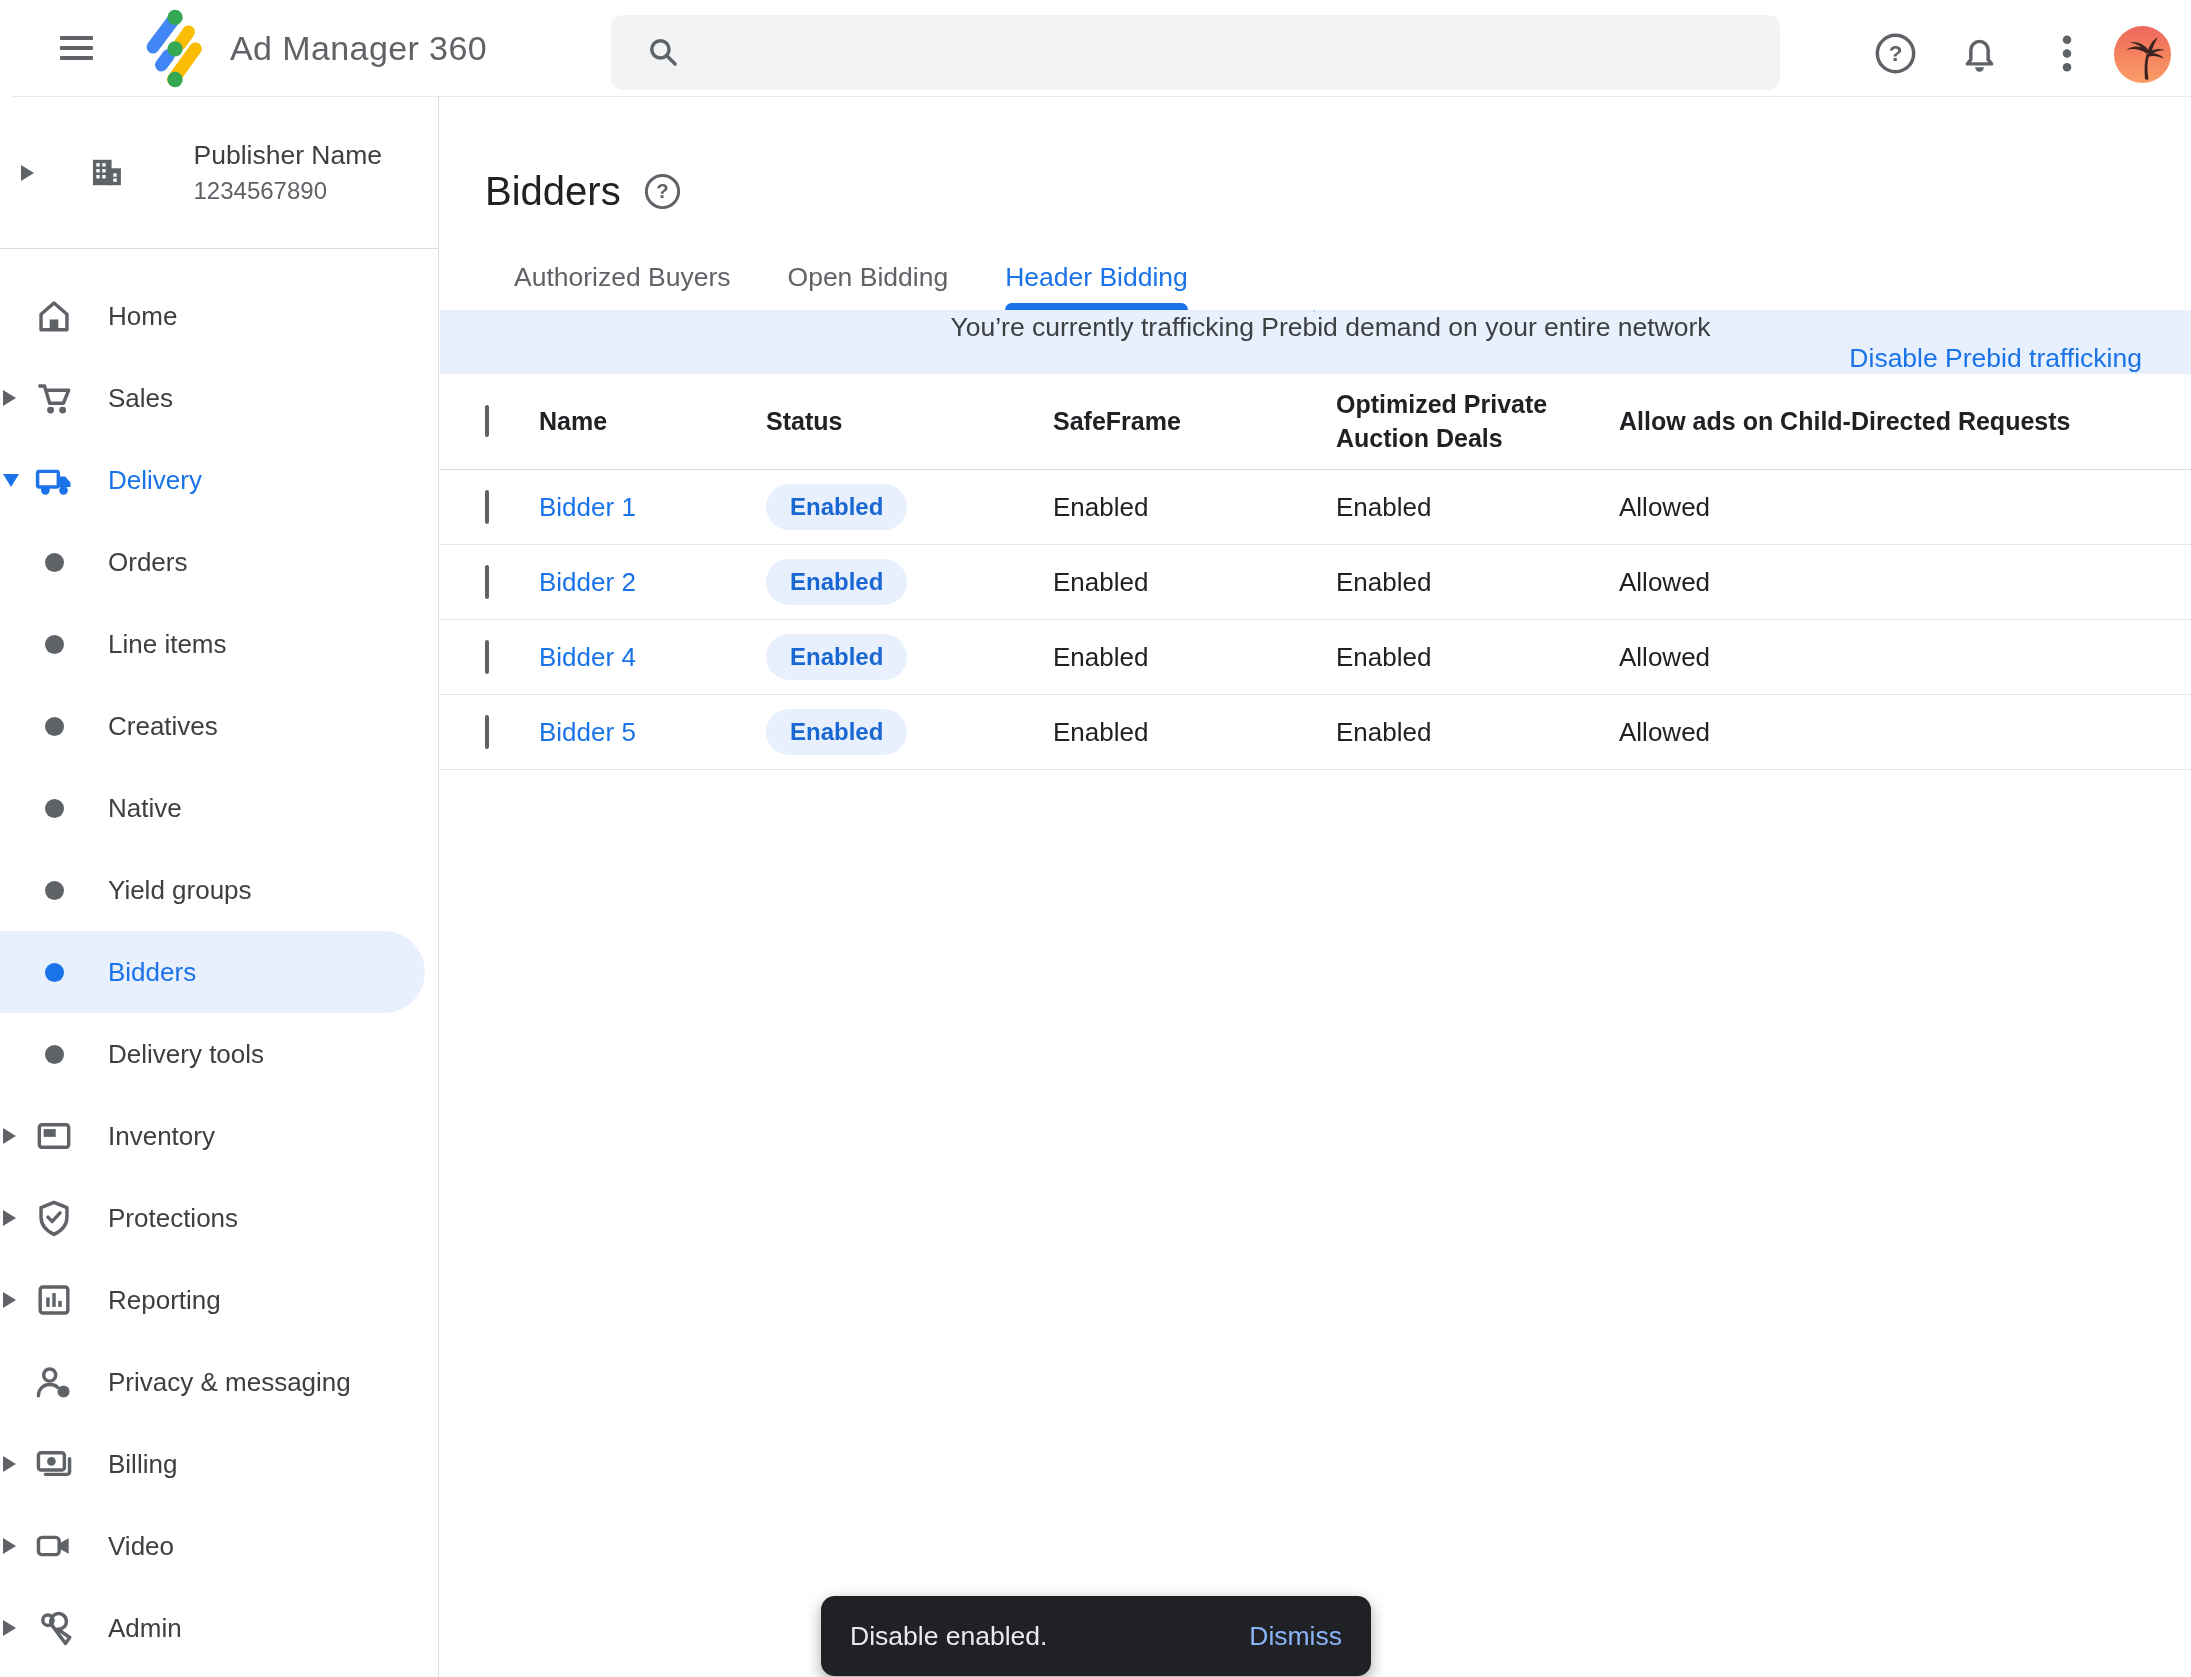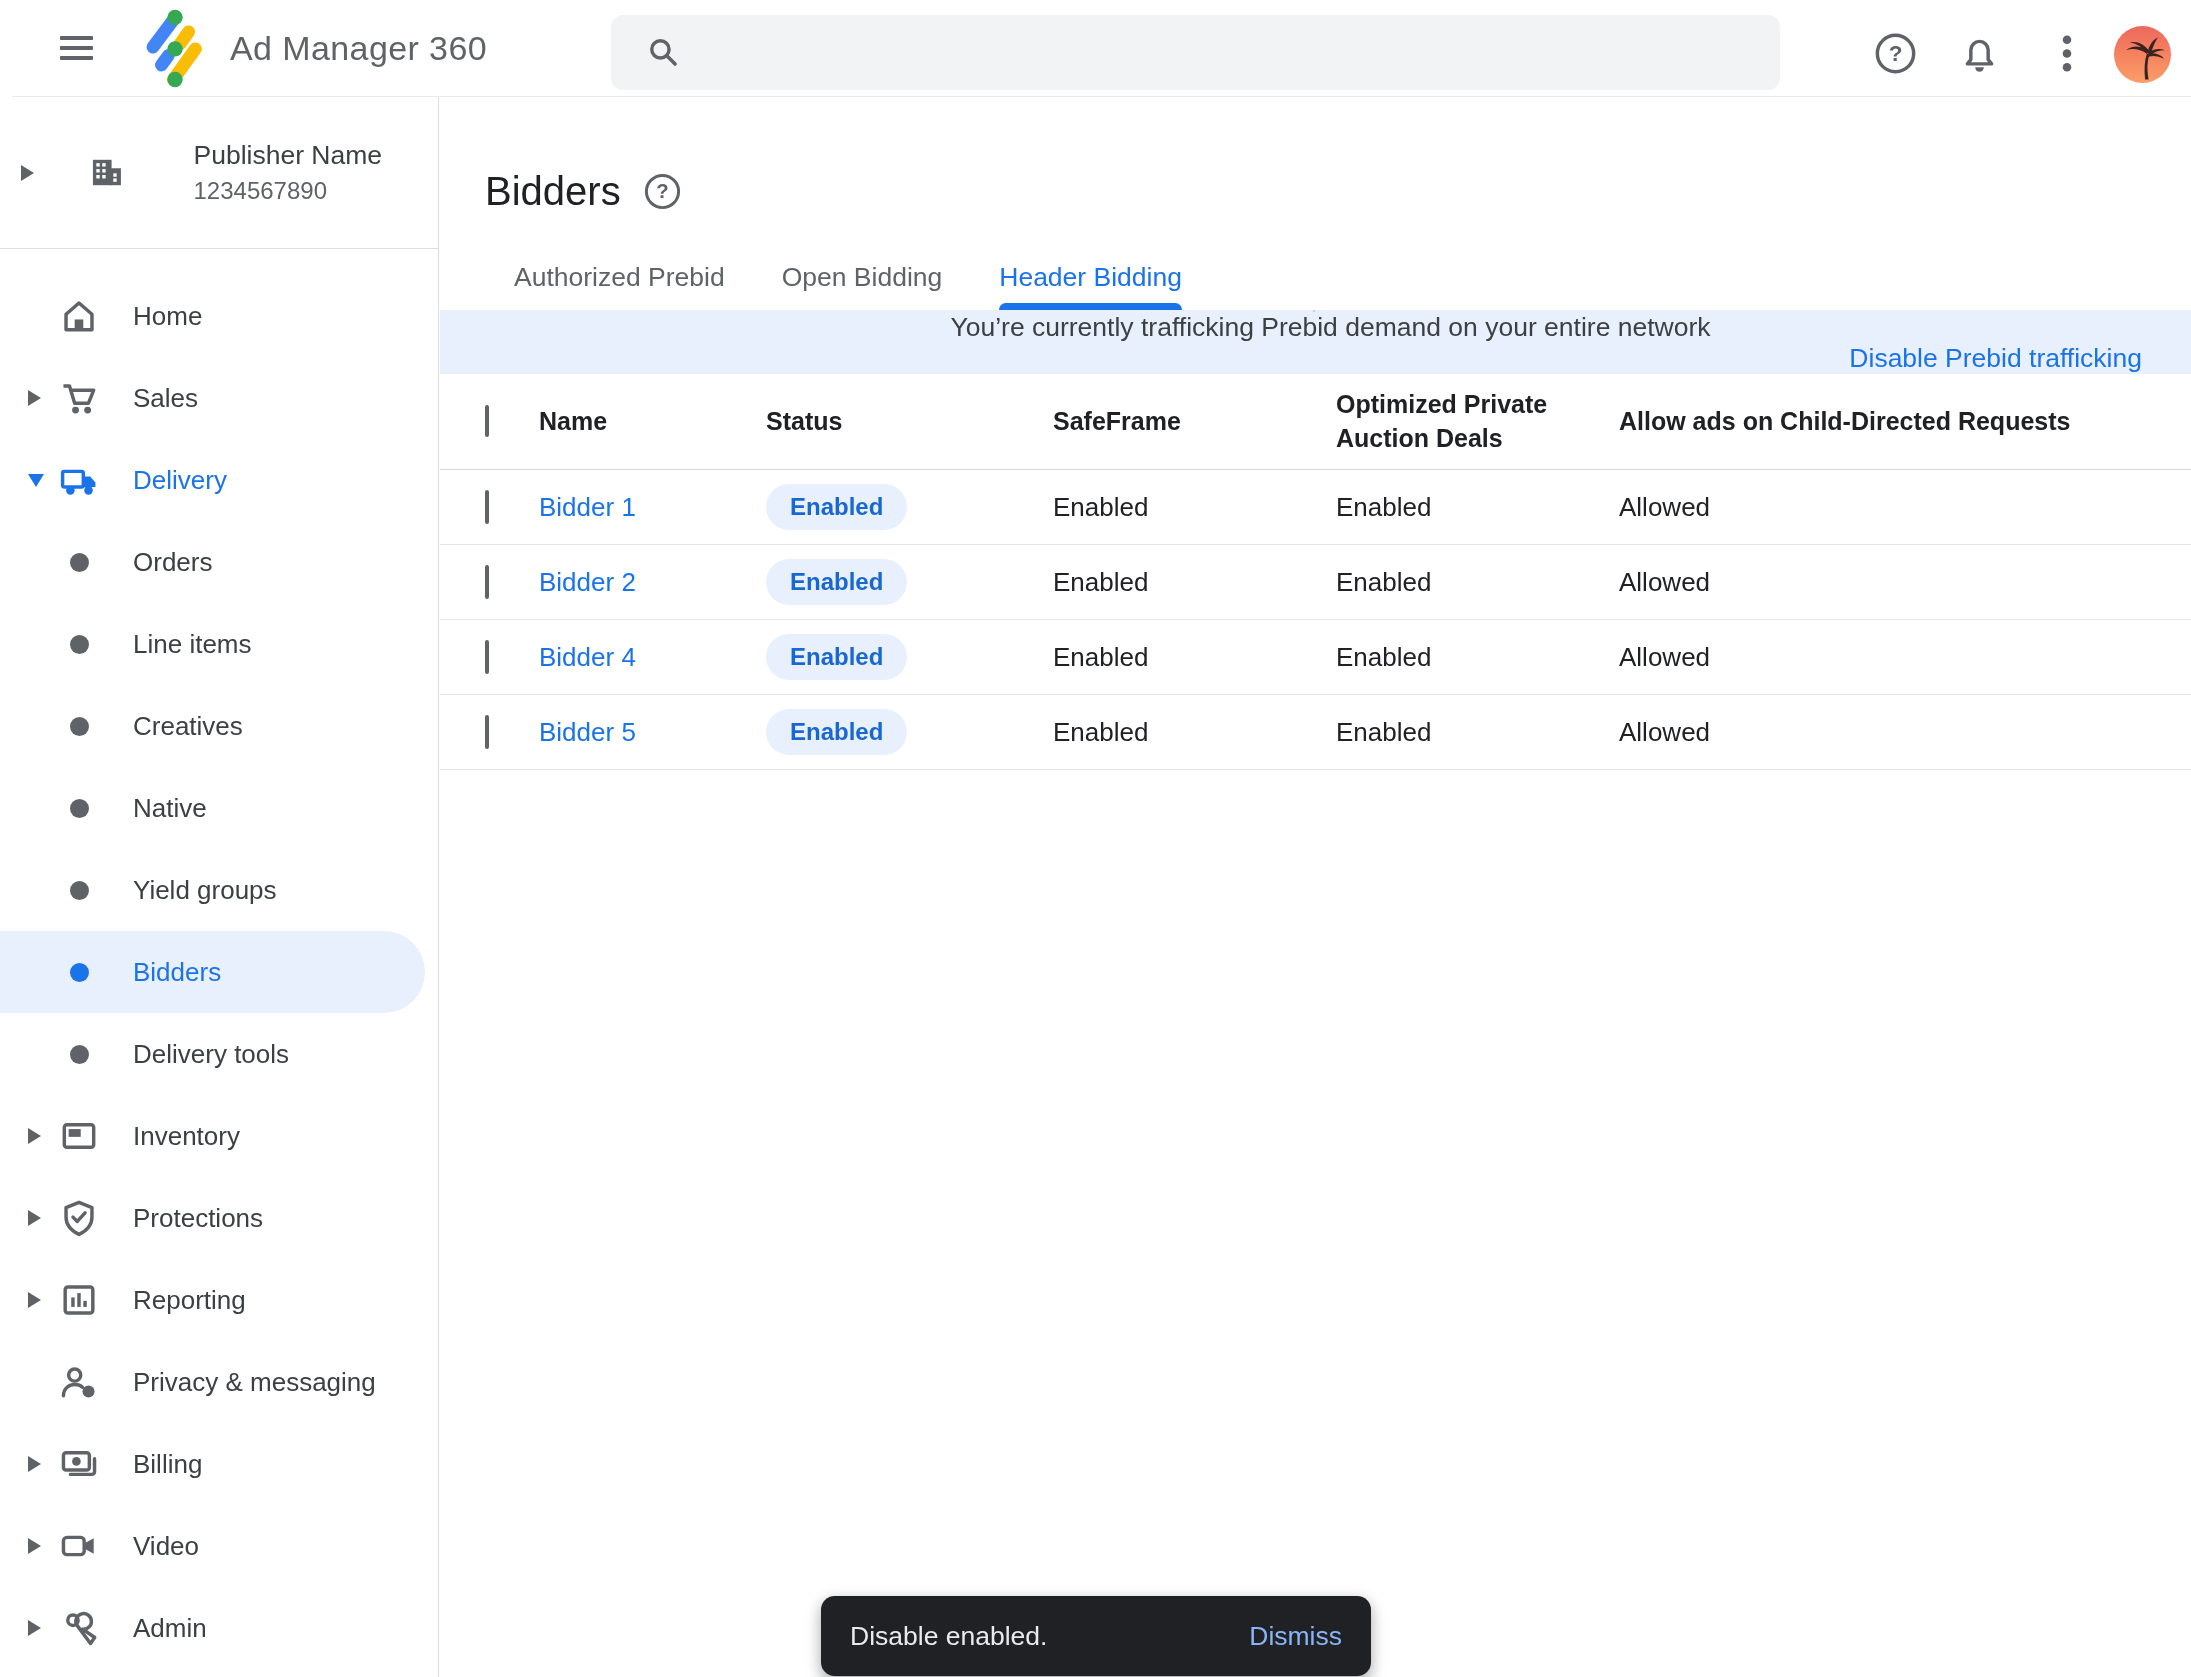--- a/index.html
+++ b/index.html
@@ -23,21 +23,21 @@
 
   
   .sidebar { position:absolute; left:0; top:97px; width:439px; height:1581px; background:#fff; border-right:0.9px solid #dadce0; }
   .publisher { height:152px; display:flex; align-items:center; padding-left:20.5px; border-bottom:0.9px solid #dadce0; cursor:pointer;gap:41px; }
   .pub-arrow { width:24px; display:flex; justify-content:flex-start; }
   .pub-icon { width:41px; display:flex; justify-content:center; }
   .pub-text { margin-left:26px; }
   .pub-name { font-size:26.5px; font-weight:500; color:#3c4043; }
   .pub-id { font-size:24px; color:#5f6368; margin-top:5.1px; }
   .nav { padding-top:26px; }
-  .nav-item { height:82px; display:flex; align-items:center; padding-left:28px; cursor:pointer;gap:8px; }
+  .nav-item { height:82px; display:flex; align-items:center; padding-left:3px; cursor:pointer;gap:8px; }
   .nav-item .arrow { width:24px; display:flex; }
   .nav-item .nav-icon { width:38px; display:flex; align-items:center; justify-content:center; }
   .nav-item .nav-label { margin-left:27px; font-size:26px; color:#3c4043; white-space:nowrap; }
   .nav-item.blue .nav-label { color:#1a73e8; font-weight:500; }
   .nav-item.selected { background:#e8f0fe; border-radius:0 41px 41px 0; width:425px; }
   .nav-item.selected .nav-label { color:#1a73e8; font-weight:500; }
   .bullet { width:19px; height:19px; border-radius:50%; background:#5f6368; }
   .bullet.blue { background:#1a73e8; }
   .tri-r { width:0; height:0; border-left:13px solid #5f6368; border-top:8.6px solid transparent; border-bottom:8.6px solid transparent; }
   .tri-d { width:0; height:0; border-top:13px solid #1a73e8; border-left:8.6px solid transparent; border-right:8.6px solid transparent; }
@@ -354,21 +354,21 @@
 <div class="main">
   <div class="page-header">
     <span class="page-title">Bidders</span>
     <svg width="39" height="39" viewBox="0 0 46 46" style="cursor:pointer">
       <circle cx="23" cy="23" r="19" fill="none" stroke="#5f6368" stroke-width="3.5"></circle>
       <text x="23" y="31" text-anchor="middle" font-size="24" font-weight="bold" fill="#5f6368" font-family="Liberation Sans, sans-serif">?</text>
     </svg>
   </div>
 
   <div class="tabs">
-    <div class="tab">Authorized Prebid</div>
+    <div class="tab">Authorized Buyers</div>
     <div class="tab">Open Bidding</div>
     <div class="tab active">Header Bidding</div>
   </div>
 
   <div class="banner">
     <svg width="36" height="36" viewBox="0 0 42 42">
       <circle cx="21" cy="21" r="17" fill="none" stroke="#1a73e8" stroke-width="4"></circle>
       <circle cx="21" cy="13" r="2.6" fill="#1a73e8"></circle>
       <rect x="18.6" y="18" width="4.8" height="13" rx="2" fill="#1a73e8"></rect>
     </svg>

